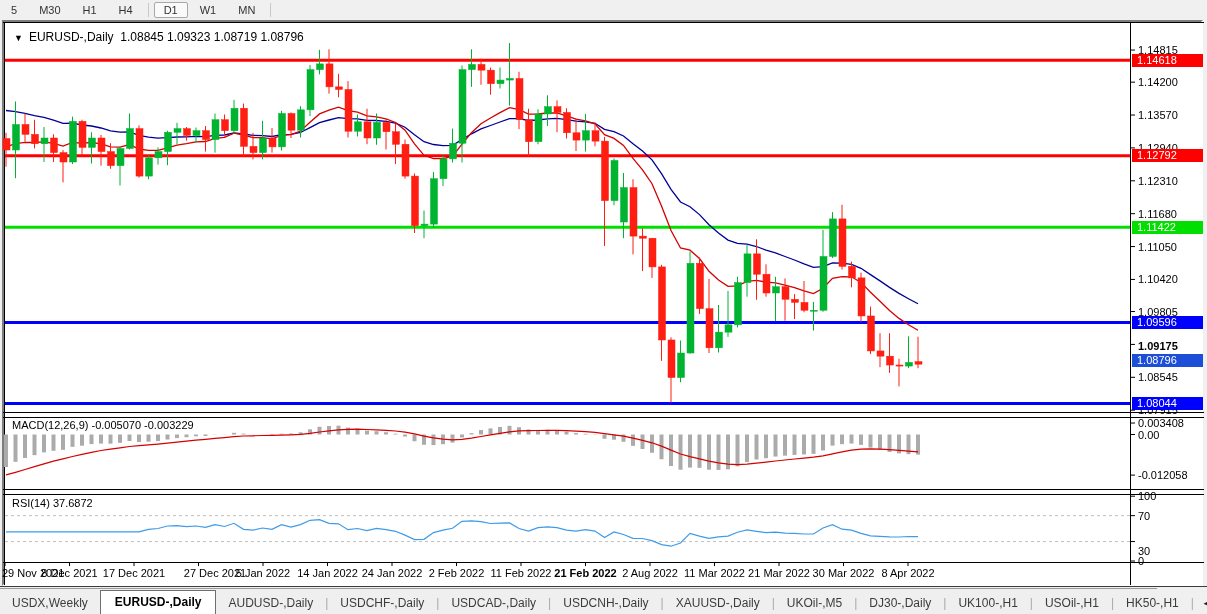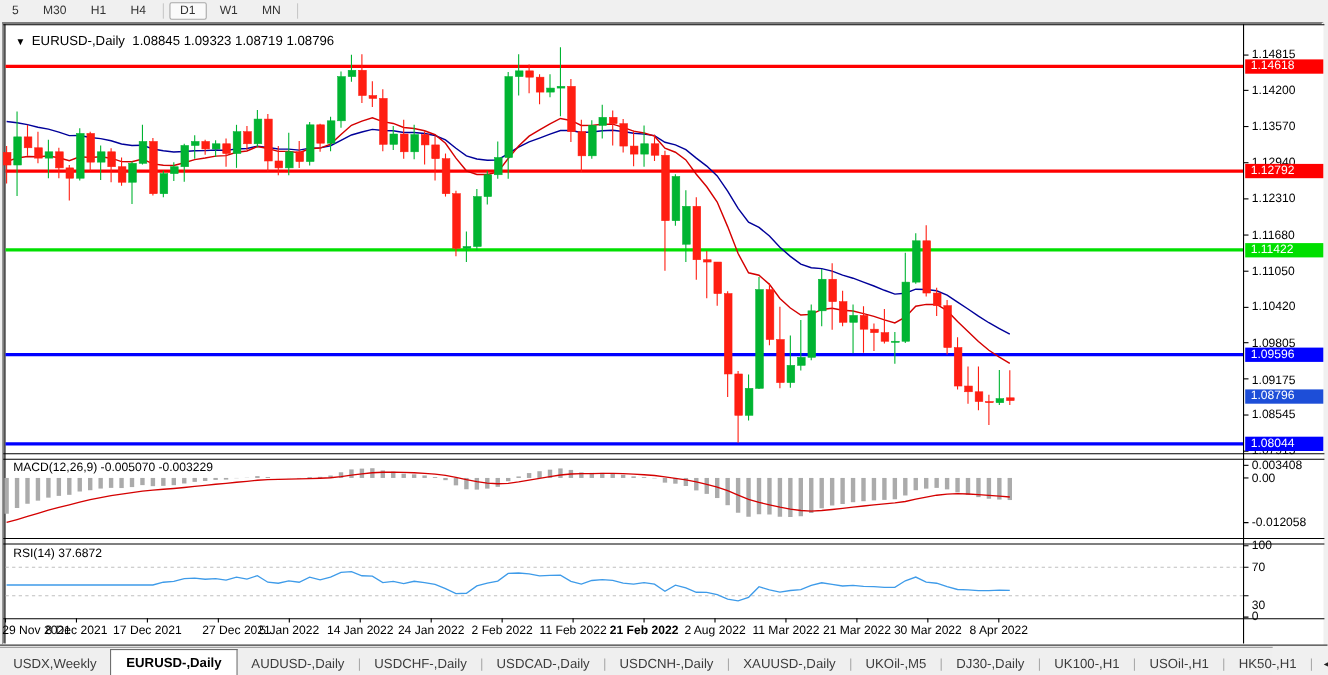--- a/index.html
+++ b/index.html
@@ -404,21 +404,21 @@
 <div id="labels">
     <div class="axis-label" style="top: 44.0623px;">1.14815</div>
     <div class="axis-label" style="top: 76.1592px;">1.14200</div>
     <div class="axis-label" style="top: 109.039px;">1.13570</div>
     <div class="axis-label" style="top: 141.919px;">1.12940</div>
     <div class="axis-label" style="top: 174.798px;">1.12310</div>
     <div class="axis-label" style="top: 207.678px;">1.11680</div>
     <div class="axis-label" style="top: 240.558px;">1.11050</div>
     <div class="axis-label" style="top: 273.437px;">1.10420</div>
     <div class="axis-label" style="top: 305.534px;">1.09805</div>
-    <div class="axis-label" style="top: 340px;">1.09175</div>
+    <div class="axis-label" style="top: 340px; font-weight: bold;">1.09175</div>
     <div class="axis-label" style="top: 371.294px;">1.08545</div>
     <div class="axis-label" style="top: 404.173px;">1.07915</div>
     <div class="axis-label" style="top: 417.025px;">0.003408</div>
     <div class="axis-label" style="top: 428.5px;">0.00</div>
     <div class="axis-label" style="top: 469.099px;">-0.012058</div>
     <div class="axis-label" style="top: 490.2px;">100</div>
     <div class="axis-label" style="top: 509.64px;">70</div>
     <div class="axis-label" style="top: 545px;">30</div>
     <div class="axis-label" style="top: 555px;">0</div>
     <div class="badge" style="top: 53.8438px; background: rgb(255, 0, 0);">1.14618</div>

